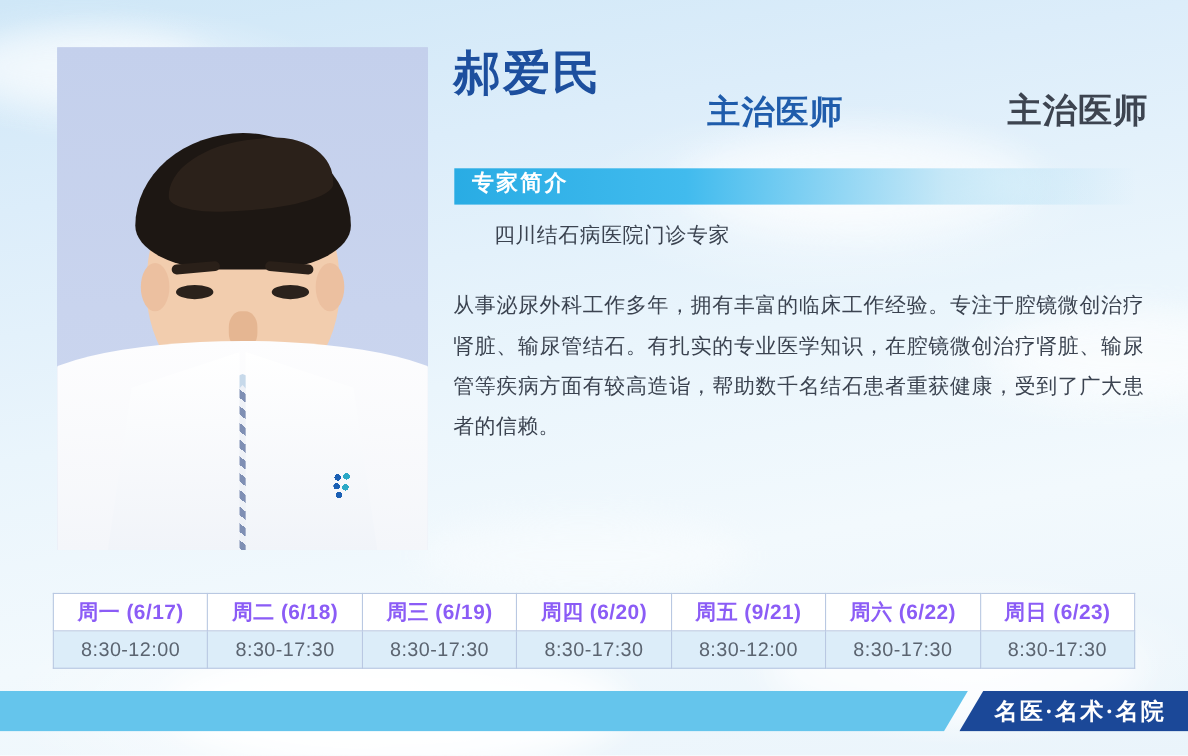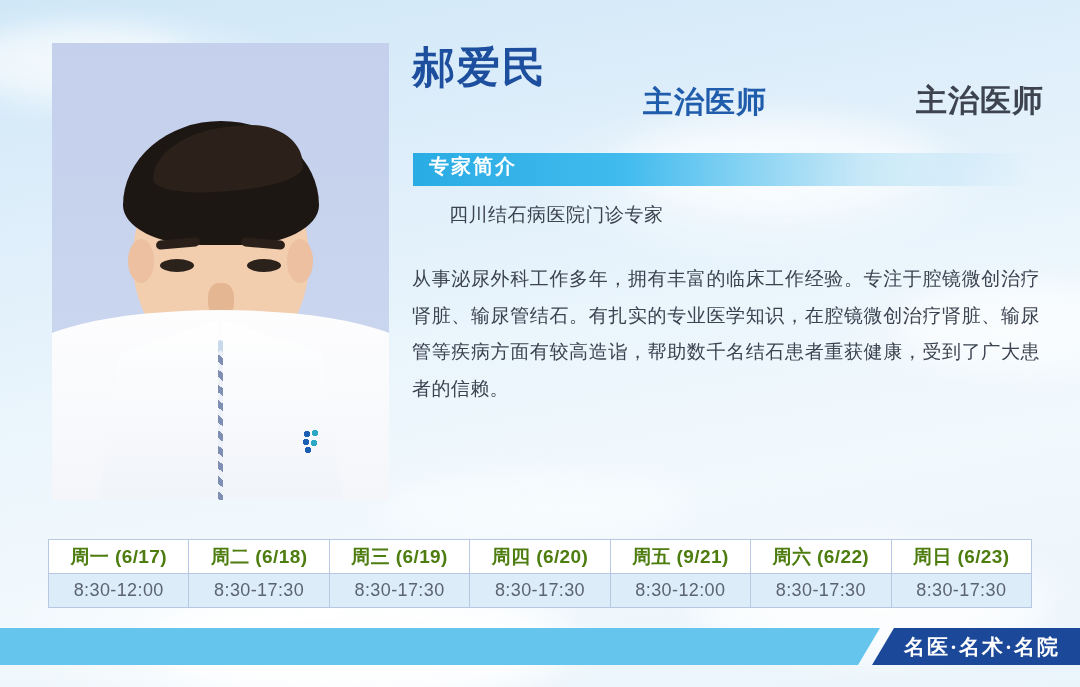--- a/index.html
+++ b/index.html
@@ -235,21 +235,21 @@
     table-layout: fixed;
   }
   #schedule td {
     border: 1px solid #b9c8e2;
     text-align: center;
     height: 33px;
     padding: 0;
   }
   #schedule tr.head td {
     background: #ffffff;
-    color: #4d7c0f;
+    color: #8b5cf6;
     font-size: 19px;
     font-weight: bold;
     letter-spacing: 0.4px;
   }
   #schedule tr.times td {
     background: #dcedf9;
     color: #5b6470;
     font-size: 18px;
     letter-spacing: 0.4px;
   }

